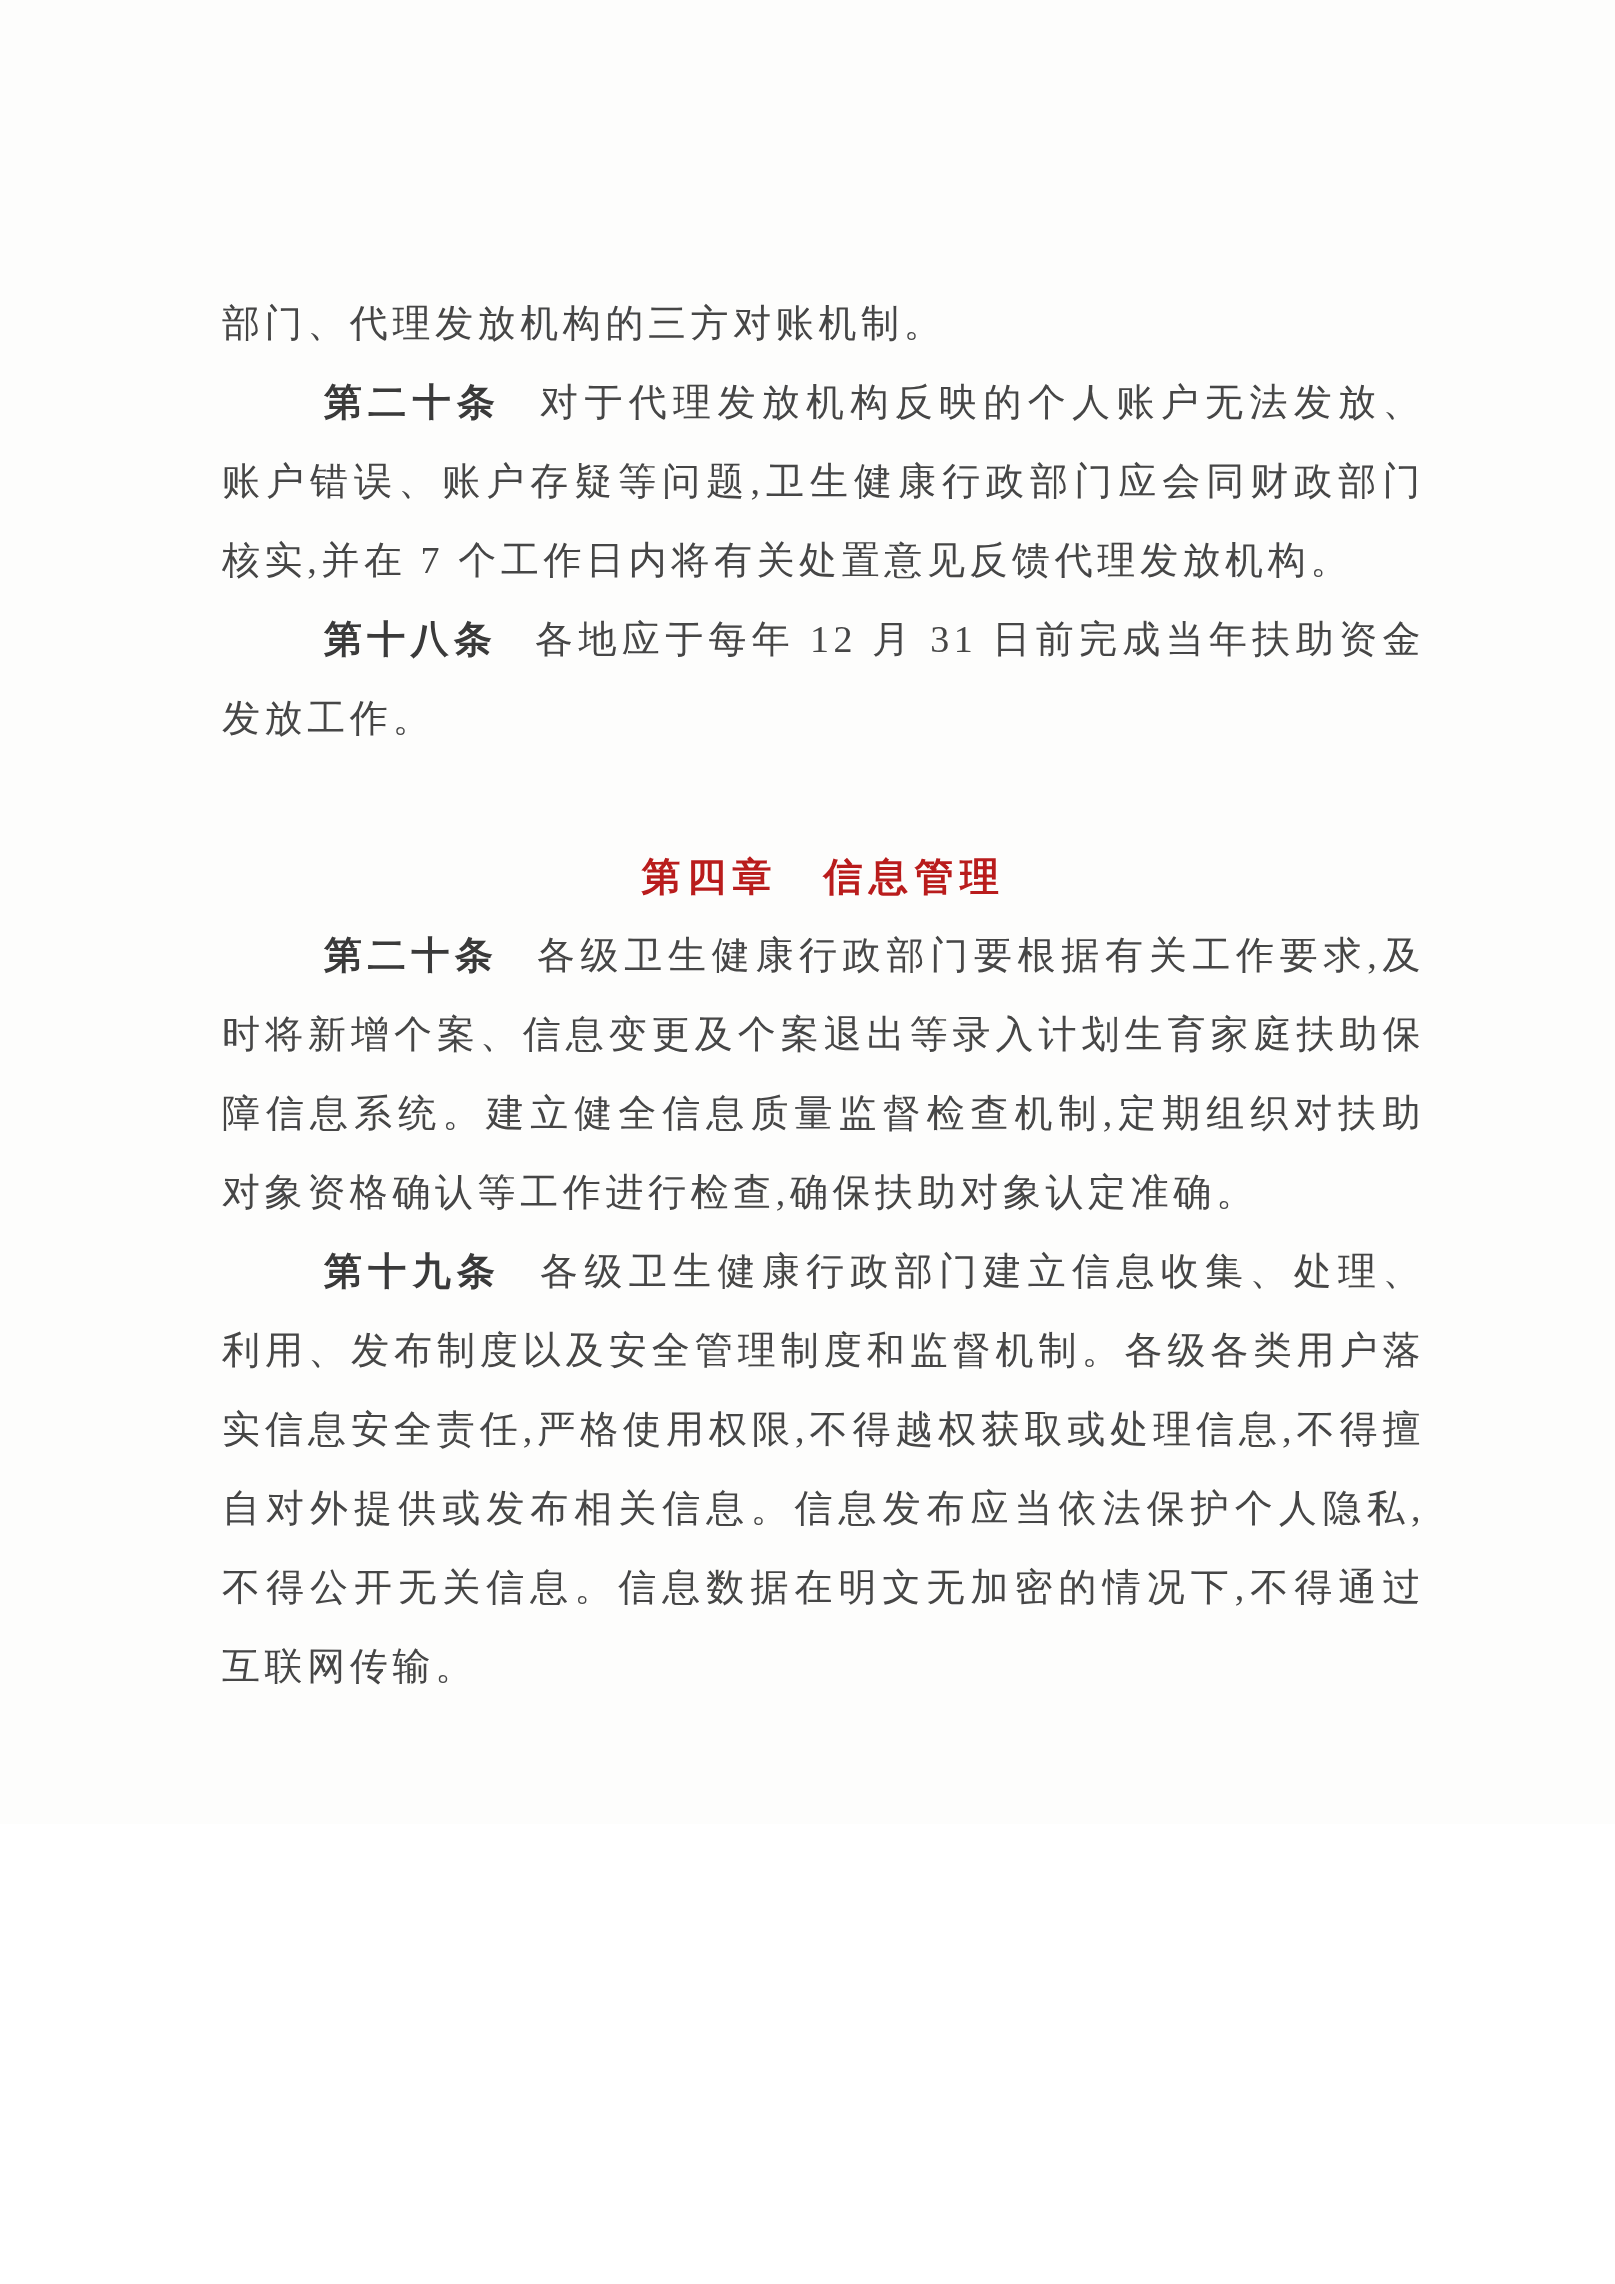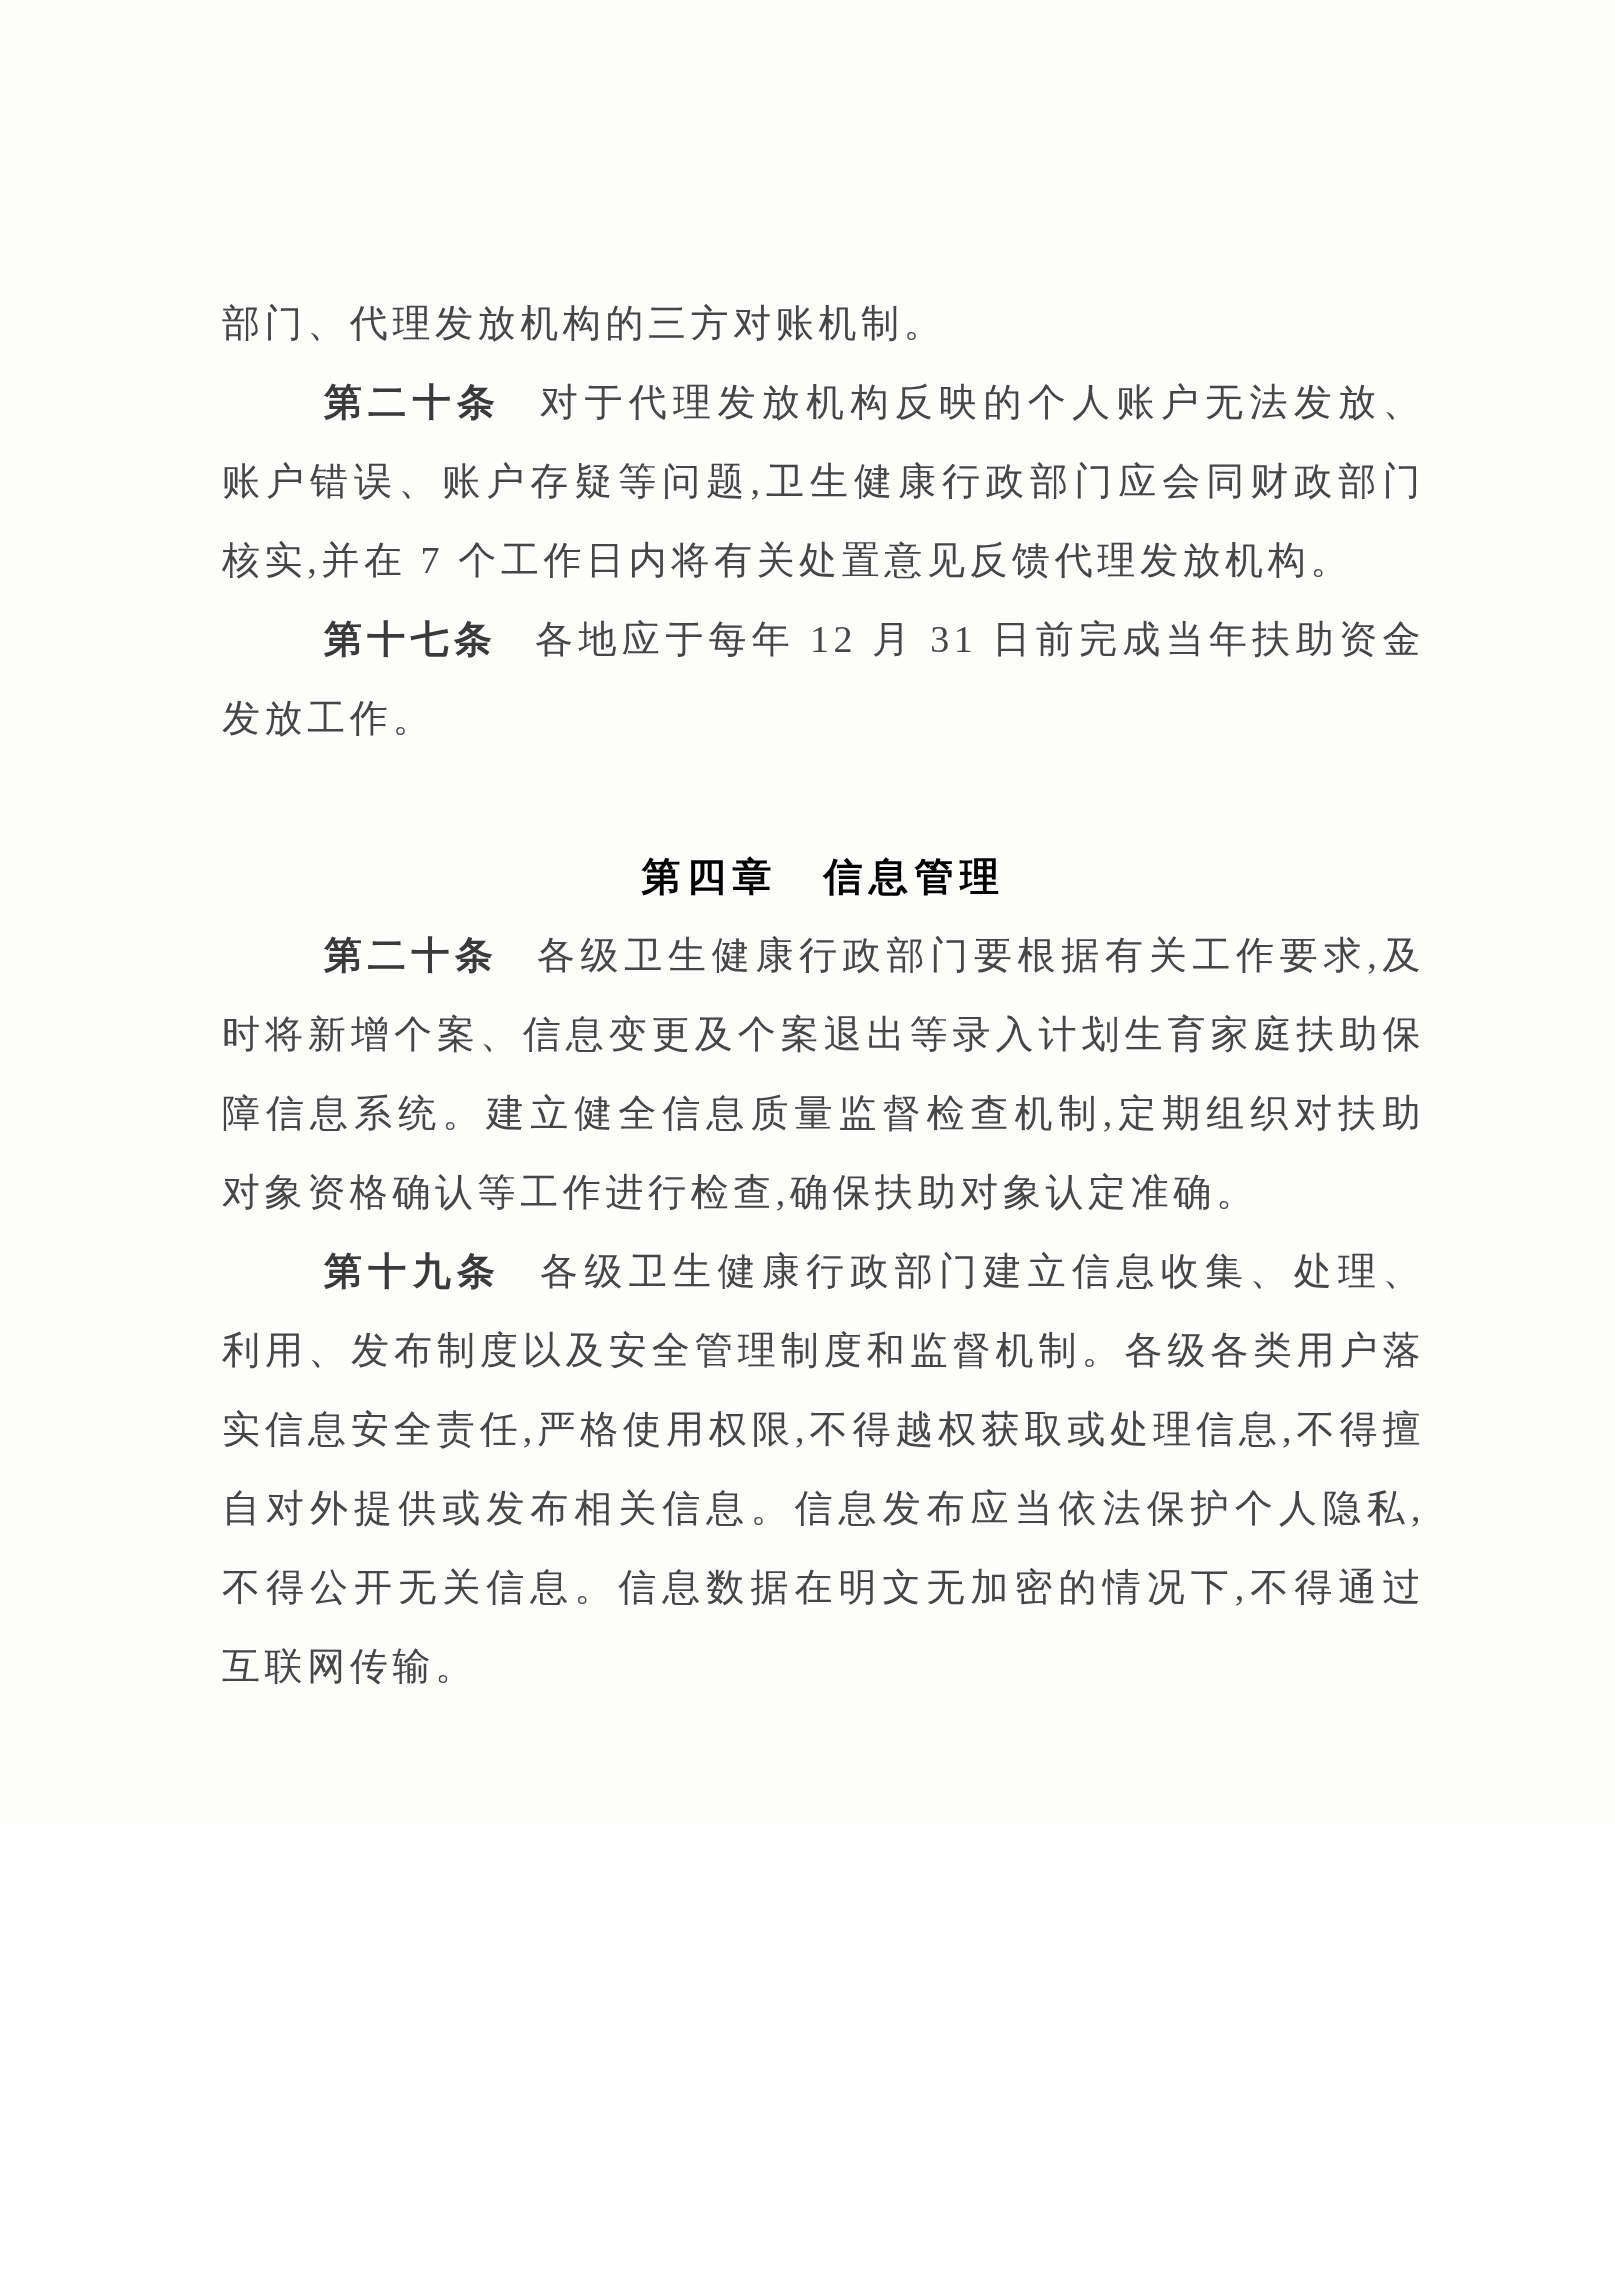--- a/index.html
+++ b/index.html
@@ -43,21 +43,21 @@
     width: 37px;
   }
   .chapter {
     margin: 79px 0 0 0;
     padding: 0;
     font-size: 39px;
     line-height: 79px;
     text-align: center;
     font-weight: 700;
     font-family: "Liberation Sans", "DejaVu Sans", sans-serif;
-    color: #000000;
+    color: #b91c1c;
     letter-spacing: 6.5px;
     text-indent: 0;
   }
   .footer {
     position: absolute;
     top: 2019px;
     right: 241px;
     height: 79px;
     line-height: 79px;
     font-size: 37px;
@@ -74,21 +74,21 @@
 
     <p class="para cont">
       <span>部门、代理发放机构的三方对账机制。</span>
     </p>
 
     <p class="para art">
       <b class="artnum">第二十条</b><span class="gap"></span><span>对于代理发放机构反映的个人账户无法发放、账户错误、账户存疑等问题,卫生健康行政部门应会同财政部门核实,并在 7 个工作日内将有关处置意见反馈代理发放机构。</span>
     </p>
 
     <p class="para art">
-      <b class="artnum">第十七条</b><span class="gap"></span><span>各地应于每年 12 月 31 日前完成当年扶助资金发放工作。</span>
+      <b class="artnum">第十八条</b><span class="gap"></span><span>各地应于每年 12 月 31 日前完成当年扶助资金发放工作。</span>
     </p>
 
     <h2 class="chapter">第四章　信息管理</h2>
 
     <p class="para art">
       <b class="artnum">第二十条</b><span class="gap"></span><span>各级卫生健康行政部门要根据有关工作要求,及时将新增个案、信息变更及个案退出等录入计划生育家庭扶助保障信息系统。建立健全信息质量监督检查机制,定期组织对扶助对象资格确认等工作进行检查,确保扶助对象认定准确。</span>
     </p>
 
 
     <p class="para art">

